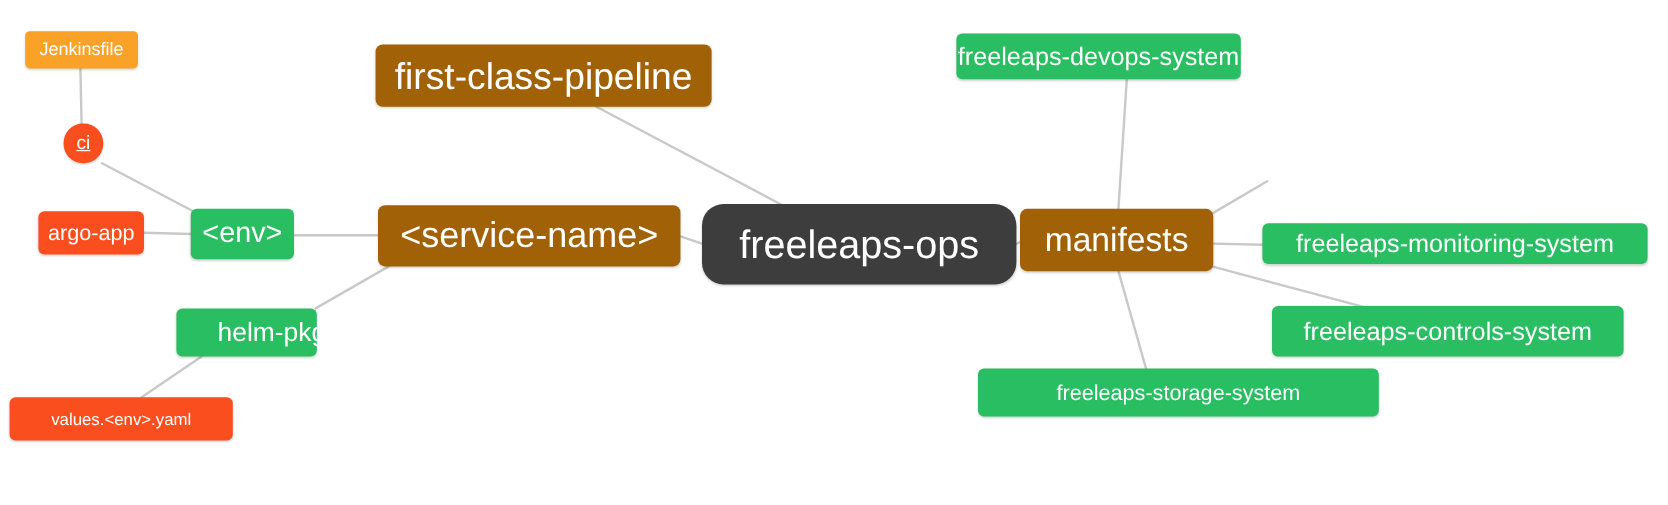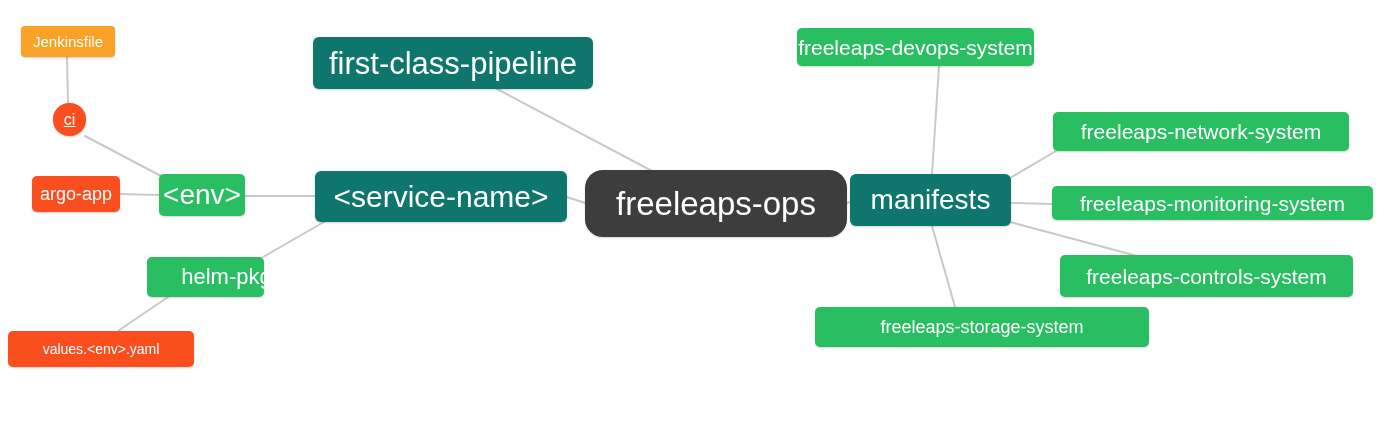--- a/index.html
+++ b/index.html
@@ -33,30 +33,30 @@
     display: flex;
     align-items: center;
     justify-content: center;
     color: #ffffff;
     border-radius: 5px;
     white-space: nowrap;
     box-shadow: 0 1px 2px rgba(0,0,0,0.18);
     cursor: default;
     line-height: 1;
   }
-  .c-blue   { background: #0f766e; }
+  .c-blue   { background: #a16207; }
   .c-green  { background: #2abe63; }
   .c-orange { background: #f9a227; }
   .c-red    { background: #fb4e1e; }
   .c-dark   { background: #3d3d3d; }
 
   .n-jenkinsfile        { left: 21px;   top: 26px;  width: 94px;  height: 31px; font-size: 15px; border-radius: 4px; }
   .n-ci                 { left: 53px;   top: 103px; width: 33px;  height: 33px; font-size: 16px; border-radius: 16px; text-decoration: underline; }
   .n-argo-app           { left: 32px;   top: 176px; width: 88px;  height: 36px; font-size: 18px; }
-  .n-env                { left: 159px;  top: 174px; width: 86px;  height: 42px; font-size: 28px; }
+  .n-env                { left: 159px;  top: 174px; width: 86px;  height: 42px; font-size: 24px; }
   .n-first-class-pipeline { left: 313px; top: 37px;  width: 280px; height: 52px; font-size: 31px; border-radius: 6px; }
   .n-service-name       { left: 315px;  top: 171px; width: 252px; height: 51px; font-size: 30px; border-radius: 6px; text-align: right; }
   .n-helm-pkg           { left: 147px;  top: 257px; width: 117px; height: 40px; font-size: 22px; padding-left: 42px; }
   .n-values-env-yaml    { left: 8px;    top: 331px; width: 186px; height: 36px; font-size: 14px; }
   .n-freeleaps-ops      { left: 585px;  top: 170px; width: 262px; height: 67px; font-size: 33px; border-radius: 18px; }
   .n-manifests          { left: 850px;  top: 174px; width: 161px; height: 52px; font-size: 28px; border-radius: 6px; }
   .n-devops-system      { left: 797px;  top: 28px;  width: 237px; height: 38px; font-size: 21px; }
   .n-network-system     { left: 1053px; top: 112px; width: 296px; height: 39px; font-size: 21px; }
   .n-monitoring-system  { left: 1052px; top: 186px; width: 321px; height: 34px; font-size: 21px; }
   .n-controls-system    { left: 1060px; top: 255px; width: 293px; height: 42px; font-size: 21px; }
@@ -88,18 +88,17 @@
   <div class="node c-red    n-ci">ci</div>
   <div class="node c-red    n-argo-app">argo-app</div>
   <div class="node c-green  n-env">&lt;env&gt;</div>
   <div class="node c-blue   n-first-class-pipeline">first-class-pipeline</div>
   <div class="node c-blue   n-service-name">&lt;service-name&gt;</div>
   <div class="node c-green  n-helm-pkg">helm-pkg</div>
   <div class="node c-red    n-values-env-yaml">values.&lt;env&gt;.yaml</div>
   <div class="node c-dark   n-freeleaps-ops">freeleaps-ops</div>
   <div class="node c-blue   n-manifests">manifests</div>
   <div class="node c-green  n-devops-system">freeleaps-devops-system</div>
-  <div class="node c-green  n-network-system">freeleaps-network-system</div>
   <div class="node c-green  n-monitoring-system">freeleaps-monitoring-system</div>
   <div class="node c-green  n-controls-system">freeleaps-controls-system</div>
   <div class="node c-green  n-storage-system">freeleaps-storage-system</div>
 
 </div>
 
 </body></html>

